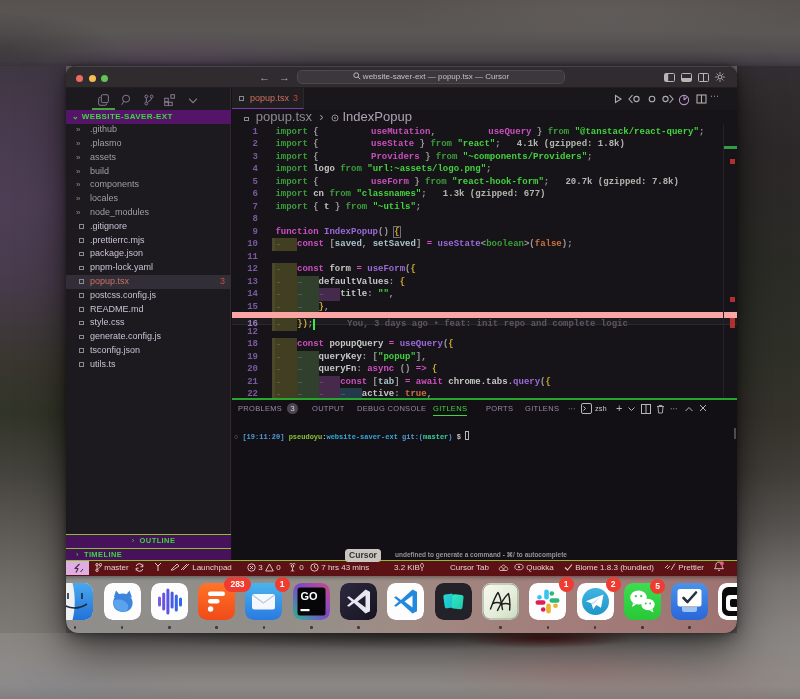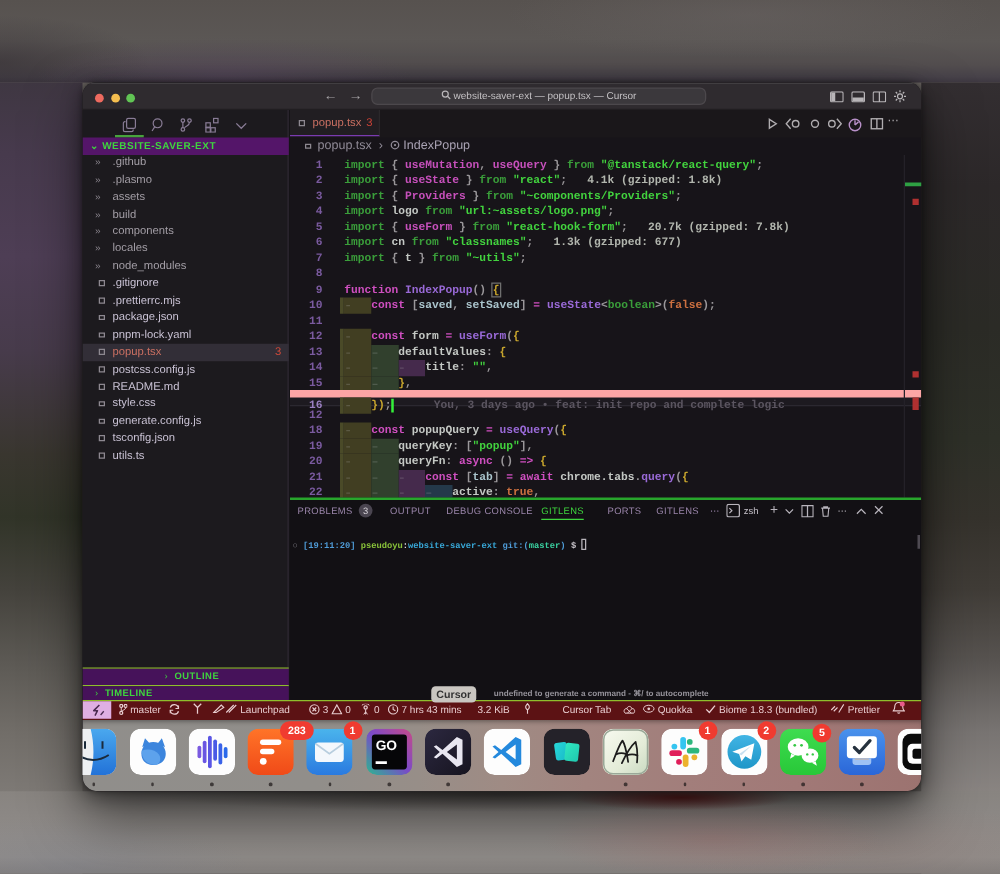--- a/index.html
+++ b/index.html
@@ -65,33 +65,33 @@
     color:#3ed53e; font-size:7.5px; font-weight:bold; letter-spacing:0.4px; line-height:12.5px; }
   .sechead .c { margin-left:10px; margin-right:5px; font-weight:normal; }
   
   .editor { position:absolute; left:166px; top:22px; width:505px; height:472px; background:#171419; }
   .tabbar { position:absolute; left:0; top:0; width:505px; height:22px; background:#1a171a; }
   .tab { position:absolute; left:0; top:0; width:72px; height:21px; background:#211e22;
     border-right:1px solid #2b282b; border-bottom:1.5px solid #7a3bb0; }
   .tab .tn { position:absolute; left:18px; top:5px; font-size:9px; color:#cb7062; }
   .tab .t3 { position:absolute; left:61px; top:5px; font-size:9px; color:#c94136; }
   .tab .sq { position:absolute; left:7px; top:8px; width:4.5px; height:4.5px; border:1px solid #8d8890; }
-  .crumbs { position:absolute; left:0; top:22px; width:505px; height:14px; font-size:10px; line-height:14px; color:#8f8a96; }
+  .crumbs { position:absolute; left:0; top:22px; width:505px; height:14px; font-size:13px; line-height:14px; color:#8f8a96; }
   
   .code { position:absolute; left:0; top:37.5px; width:505px; height:277px;
     font-family:"Liberation Mono", monospace; font-size:9px; font-weight:bold; }
   .cl { position:absolute; left:0; width:505px; height:12.5px; line-height:12.5px; white-space:pre; }
   .ln { position:absolute; left:0; width:26px; text-align:right; color:#7a5a9f; }
   .ct { position:absolute; left:43.4px; }
   .ind { position:absolute; top:0; height:12.5px; }
   .i1 { background:#413e22; } .i2 { background:#31402d; } .i3 { background:#452a4c; } .i4 { background:#24394a; }
   .kg { color:#3a9e3a;margin-top:24px; } 
   .km { color:#cf4fc0; } 
   .fn { color:#9a6ad8; } 
-  .im { color:#c750bc; } 
+  .im { color:#c750bc;margin-left:47px; } 
   .st { color:#42d33e; } 
   .pn { color:#9a979a; } 
   .br { color:#c9a62d; } 
   .va { color:#c4c8c4; } 
   .cy { color:#aac4cc; } 
   .bo { color:#cc7040; } 
   .an { color:#b2b6ae; } 
   .bl { color:#5b5560; } 
   .cursorbar { position:absolute; width:2px; height:11px; background:#35f03a; }
   .gbar { position:absolute; left:40px; top:0; width:2.5px; height:12.5px; background:#4a4a28; }
@@ -405,21 +405,21 @@
           <path d="M4.5 1 L8.3 8 H0.7 Z" stroke="#e8cdd0" fill="none" stroke-width="0.9"></path>
         </svg> 0</div>
     <div class="sb" style="left:222px;"><svg width="9" height="9" viewBox="0 0 9 9" style="vertical-align:-1.5px;">
           <circle cx="4.5" cy="3" r="1.3" stroke="#e8cdd0" fill="none"></circle>
           <path d="M1.5 1.2 A4.5 4.5 0 0 1 7.5 1.2 M4.5 4.5 V8.5 M3 8.5 L4.5 6.5 L6 8.5" stroke="#e8cdd0" fill="none" stroke-width="0.8"></path>
         </svg> 0</div>
     <div class="sb" style="left:244px;"><svg width="9" height="9" viewBox="0 0 9 9" style="vertical-align:-1.5px;">
           <circle cx="4.5" cy="4.5" r="3.7" stroke="#e8cdd0" fill="none" stroke-width="0.9"></circle>
           <path d="M4.5 2.2 V4.5 L6.3 5.6" stroke="#e8cdd0" fill="none" stroke-width="0.9"></path>
         </svg> 7 hrs 43 mins</div>
-    <div class="sb" style="left:316px;text-align:right;">3.2 KiB</div>
+    <div class="sb" style="left:328px;text-align:right;">3.2 KiB</div>
     <div class="sb" style="left:352px;"><svg width="8" height="10" viewBox="0 0 8 10" style="vertical-align:-2px;">
           <path d="M4 1 C6 3 6 4.5 4 6 C2 4.5 2 3 4 1 Z M4 6 V9" stroke="#e8cdd0" fill="none" stroke-width="0.9"></path>
         </svg></div>
     <div class="sb" style="left:384px;">Cursor Tab</div>
     <div class="sb" style="left:432px;"><svg width="11" height="10" viewBox="0 0 11 10" style="vertical-align:-2px;">
           <path d="M2 8.5 C0.5 7 1.5 4.5 3.5 5 C4 2.5 7 2.5 7.5 5 C9.5 4.5 10.5 7 9 8.5 Z M3.5 5 L7 8.5 M7.5 5 L4 8.5" stroke="#e8cdd0" fill="none" stroke-width="0.8"></path>
         </svg></div>
     <div class="sb" style="left:448px;"><svg width="10" height="8" viewBox="0 0 10 8" style="vertical-align:-1px;">
           <ellipse cx="5" cy="4" rx="4.2" ry="2.8" stroke="#e8cdd0" fill="none" stroke-width="0.8"></ellipse>
           <circle cx="5" cy="4" r="1.1" fill="#e8cdd0"></circle>

